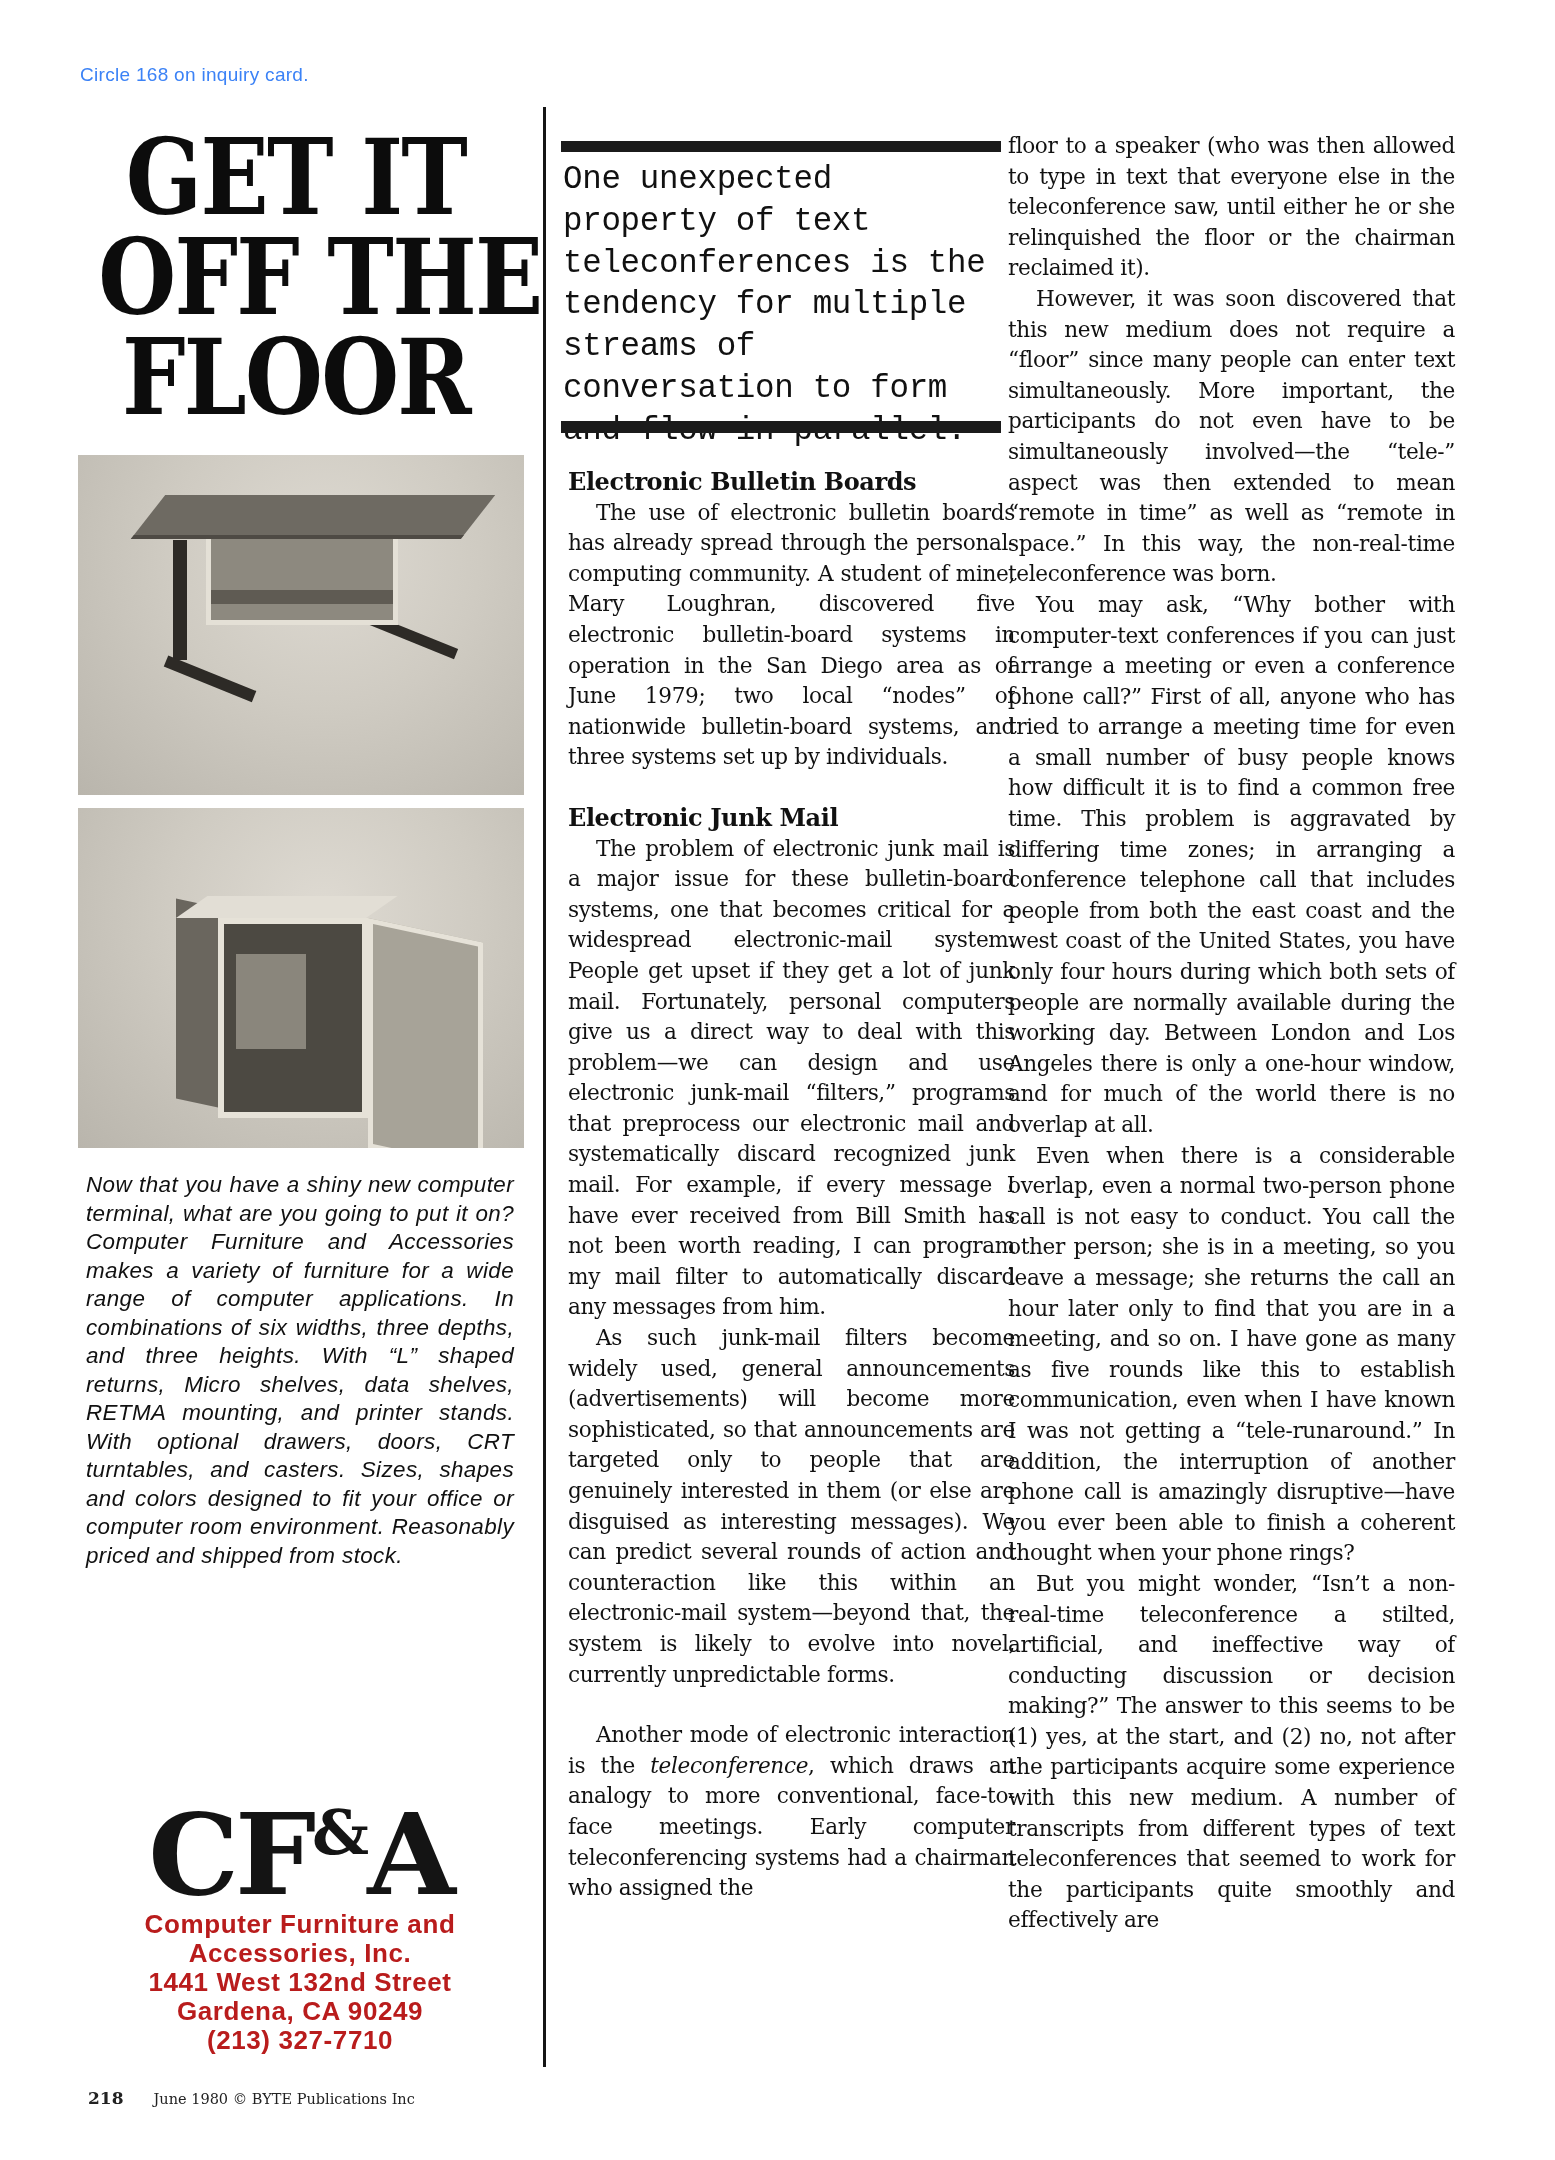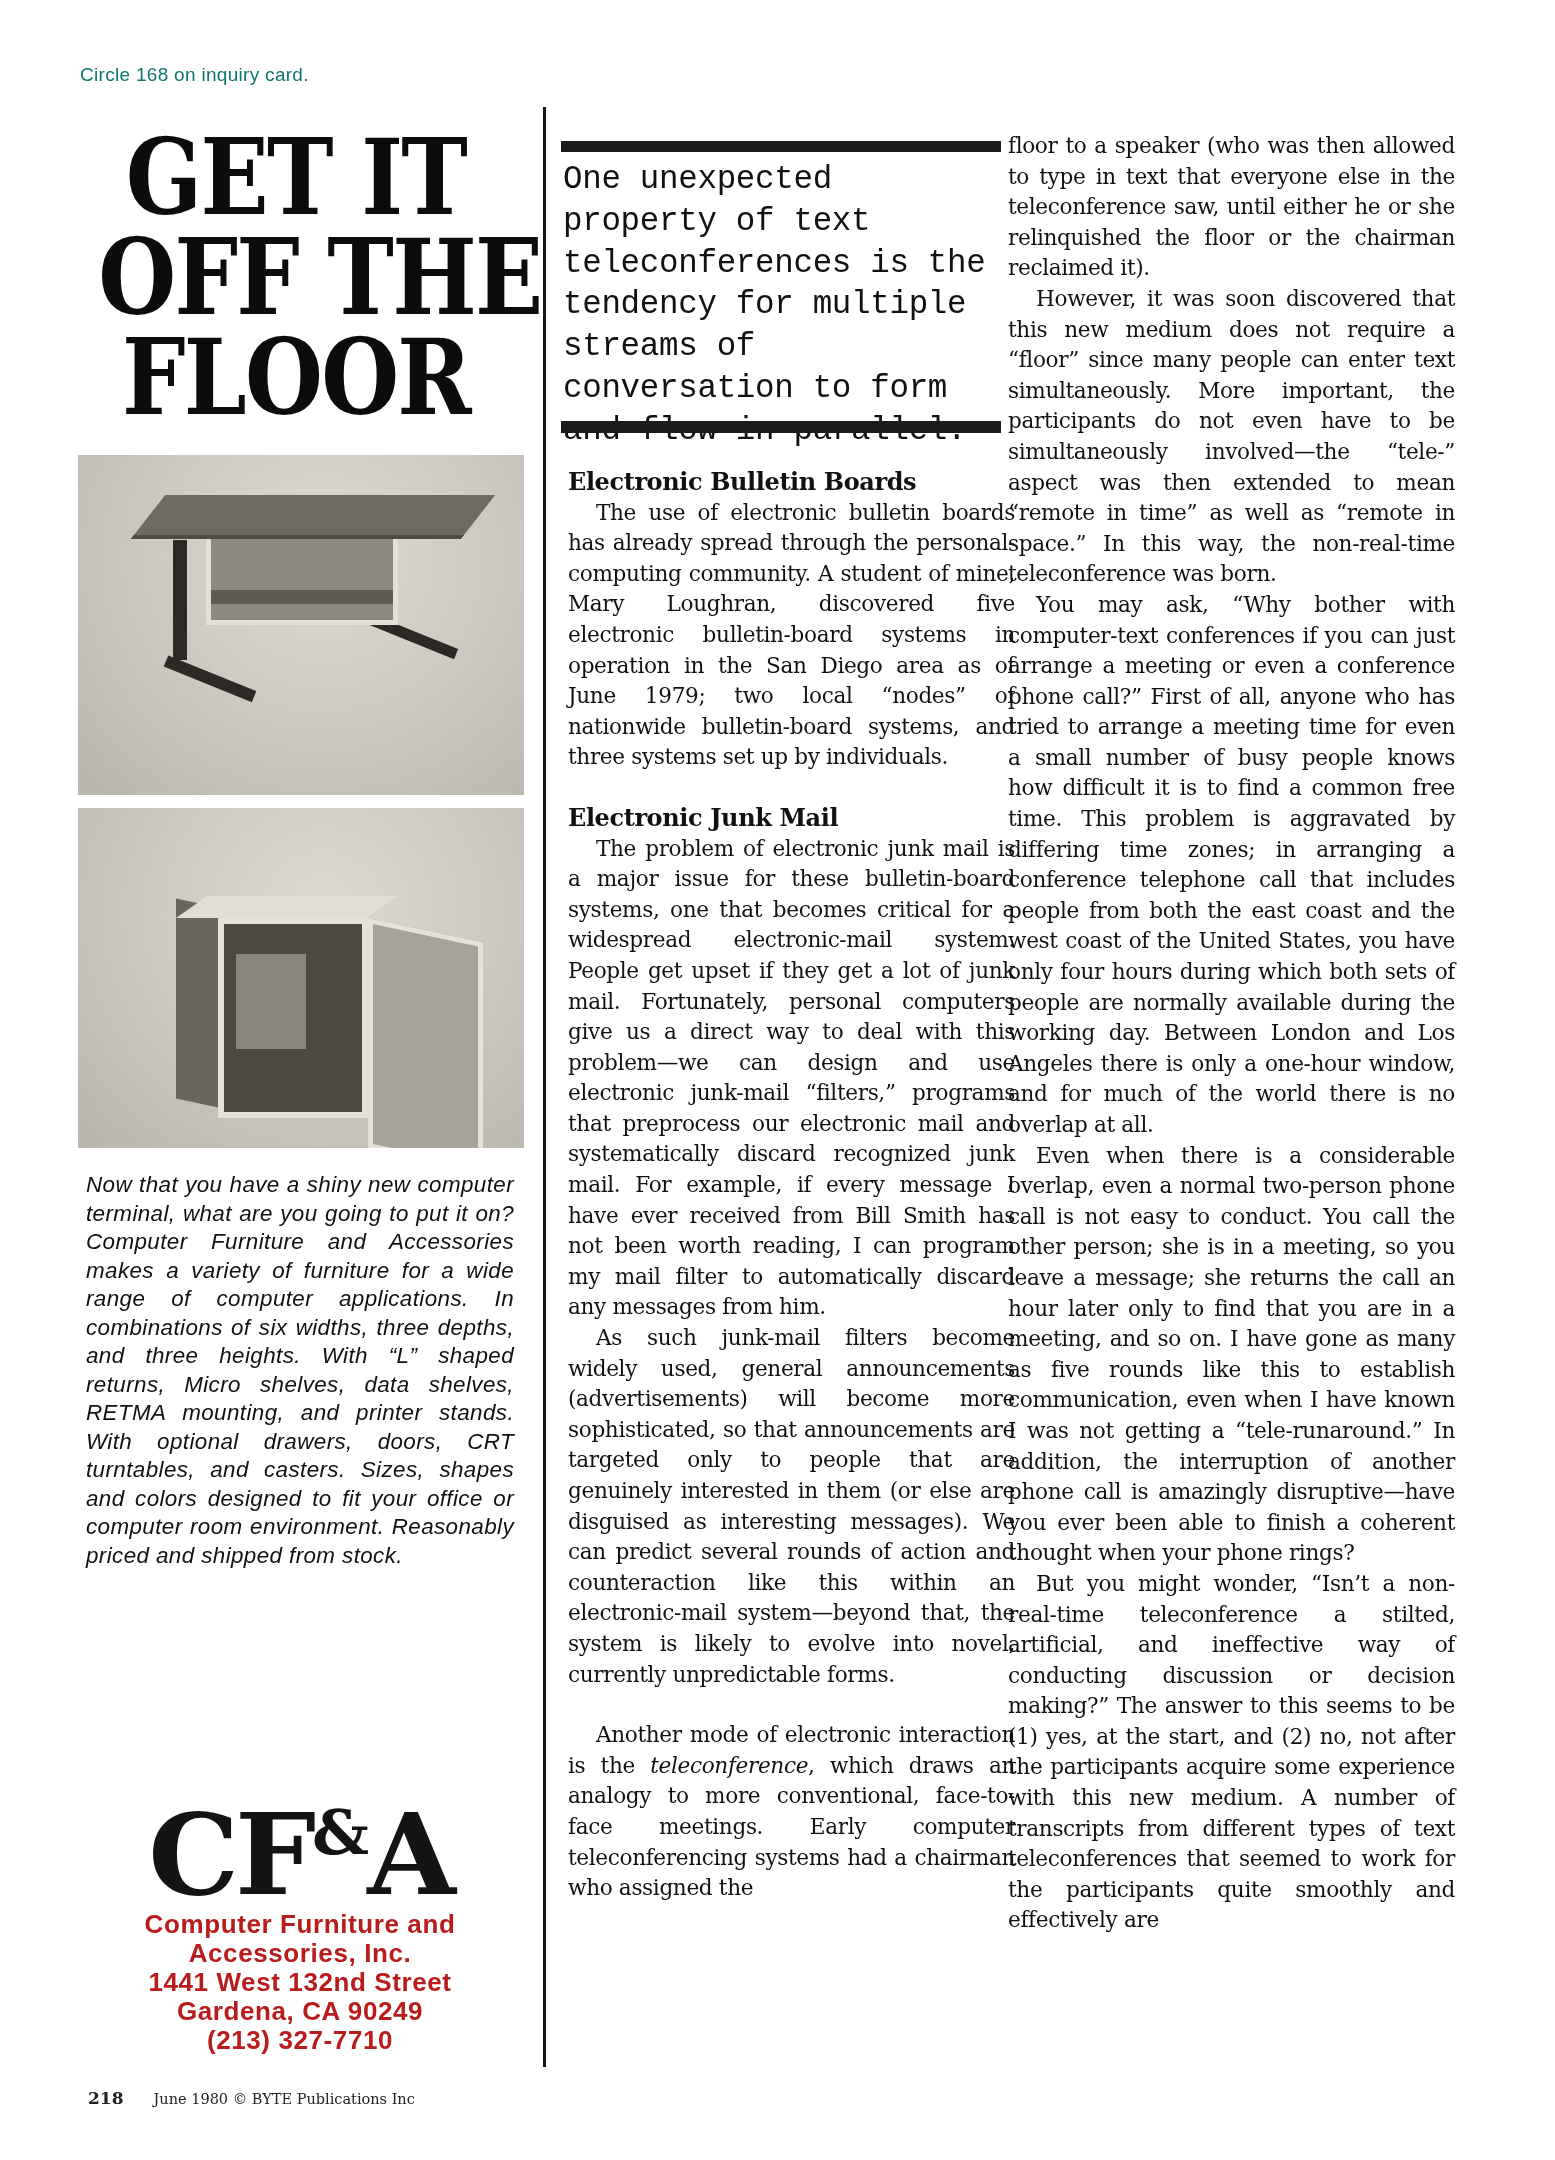--- a/index.html
+++ b/index.html
@@ -1,20 +1,20 @@
 <!DOCTYPE html>
 <html><head>
 <meta charset="utf-8">
 <style>
   * { box-sizing: border-box; margin: 0; padding: 0; }
   html, body { width: 1555px; height: 2160px; background: #ffffff; overflow: hidden; }
   body { position: relative; color: #111; }
 
   
-  .inquiry { position: absolute; left: 80px; top: 64px; font-family: "Liberation Sans", sans-serif; font-size: 19px; color: #0f766e; letter-spacing: 0.3px; }
+  .inquiry { position: absolute; left: 80px; top: 64px; font-family: "Liberation Sans", sans-serif; font-size: 19px; color: #3b82f6; letter-spacing: 0.3px; }
   .headline { position: absolute; left: 66px; top: 128px; width: 460px; text-align: center; font-family: "DejaVu Serif", serif; font-weight: bold; font-size: 104px; line-height: 100px; letter-spacing: -2px; transform: scaleX(0.86); transform-origin: center top; color: #0c0c0c; }
   .headline div { white-space: nowrap; }
 
   .photo { position: absolute; left: 78px; width: 446px; background: #c9c5bd;
     background-image: radial-gradient(ellipse at 55% 30%, #dedad2 0%, #cfcbc2 45%, #b9b5ac 100%); overflow: hidden; }
   .photo.desk { top: 455px; height: 340px; }
   .photo.cab  { top: 808px; height: 340px; }
 
   
   .desk-top { position: absolute; left: 70px; top: 40px; width: 330px; height: 44px; background: #6e6a62; transform: skewX(-38deg); border-bottom: 4px solid #4e4a44; }

